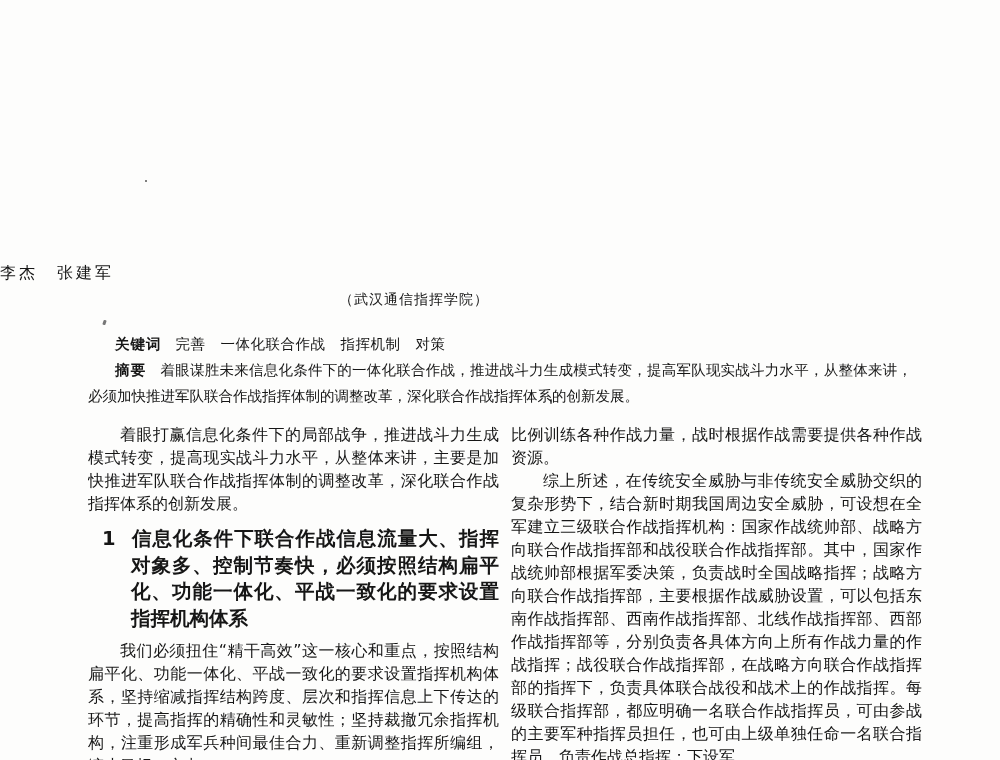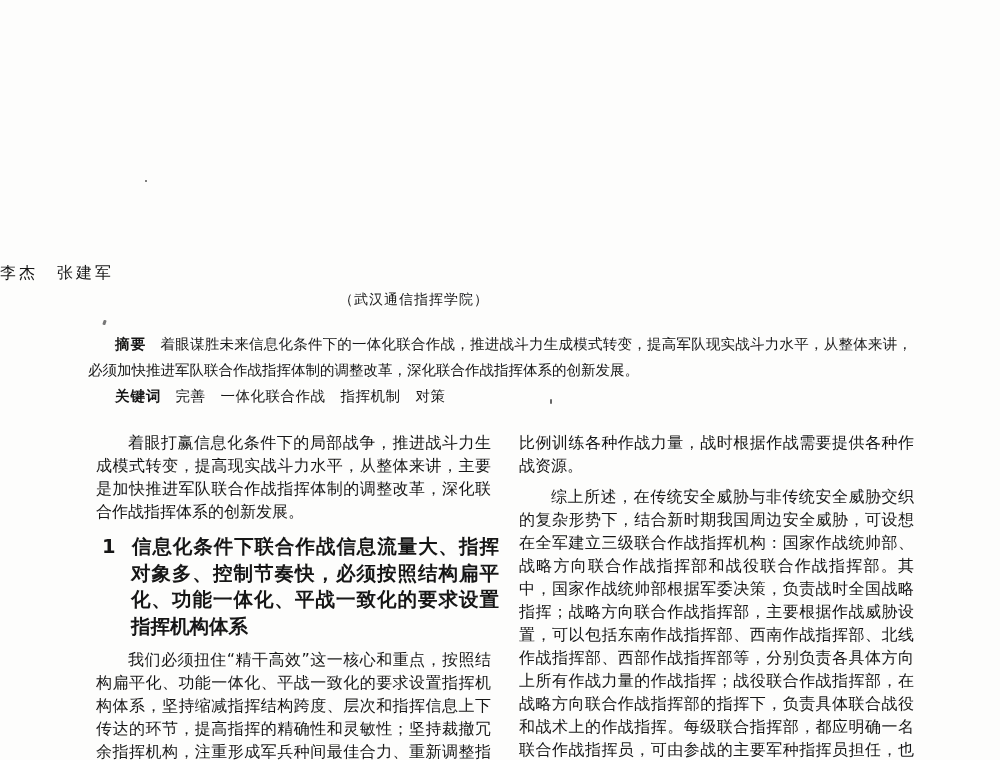--- a/index.html
+++ b/index.html
@@ -71,21 +71,21 @@
     position: absolute;
     top: 423px;
     width: 411px;
     font-size: 16px;
     line-height: 23px;
     text-align: justify;
   }
   .column-left  { left: 88px;  height: 337px; overflow: hidden; }
   .column-right { left: 511px; height: 337px; overflow: hidden; }
   .column p {
-    margin: 8px;
+    margin: 0;
     text-indent: 32px;
   }
   .column p.no-indent { text-indent: 0; }
   .section-heading {
     margin: 11px 0 7px 0;
     padding-left: 43px;
     font-size: 19.5px;
     font-weight: bold;
     line-height: 26.5px;
     text-align: justify;
@@ -113,22 +113,22 @@
 <div class="page">
 
   <div class="speck speck-1"></div>
   <div class="speck speck-2"></div>
   <div class="speck speck-3"></div>
 
   <div class="authors">李杰　张建军</div>
   <div class="affiliation">（武汉通信指挥学院）</div>
 
   <div class="abstract-block">
+    <p><span class="inline-label">关键词</span><span class="kw-text">完善　一体化联合作战　指挥机制　对策</span></p>
     <p><span class="inline-label">摘要</span><span>着眼谋胜未来信息化条件下的一体化联合作战，推进战斗力生成模式转变，提高军队现实战斗力水平，从整体来讲，必须加快推进军队联合作战指挥体制的调整改革，深化联合作战指挥体系的创新发展。</span></p>
-    <p><span class="inline-label">关键词</span><span class="kw-text">完善　一体化联合作战　指挥机制　对策</span></p>
   </div>
 
   <div class="column column-left">
     <p>着眼打赢信息化条件下的局部战争，推进战斗力生成模式转变，提高现实战斗力水平，从整体来讲，主要是加快推进军队联合作战指挥体制的调整改革，深化联合作战指挥体系的创新发展。</p>
     <h2 class="section-heading"><span class="sec-num">1</span><span>信息化条件下联合作战信息流量大、指挥对象多、控制节奏快，必须按照结构扁平化、功能一体化、平战一致化的要求设置指挥机构体系</span></h2>
     <p>我们必须扭住“精干高效”这一核心和重点，按照结构扁平化、功能一体化、平战一致化的要求设置指挥机构体系，坚持缩减指挥结构跨度、层次和指挥信息上下传达的环节，提高指挥的精确性和灵敏性；坚持裁撤冗余指挥机构，注重形成军兵种间最佳合力、重新调整指挥所编组，缩小目标，突出</p>
   </div>
 
   <div class="column column-right">
     <p class="no-indent">比例训练各种作战力量，战时根据作战需要提供各种作战资源。</p>

